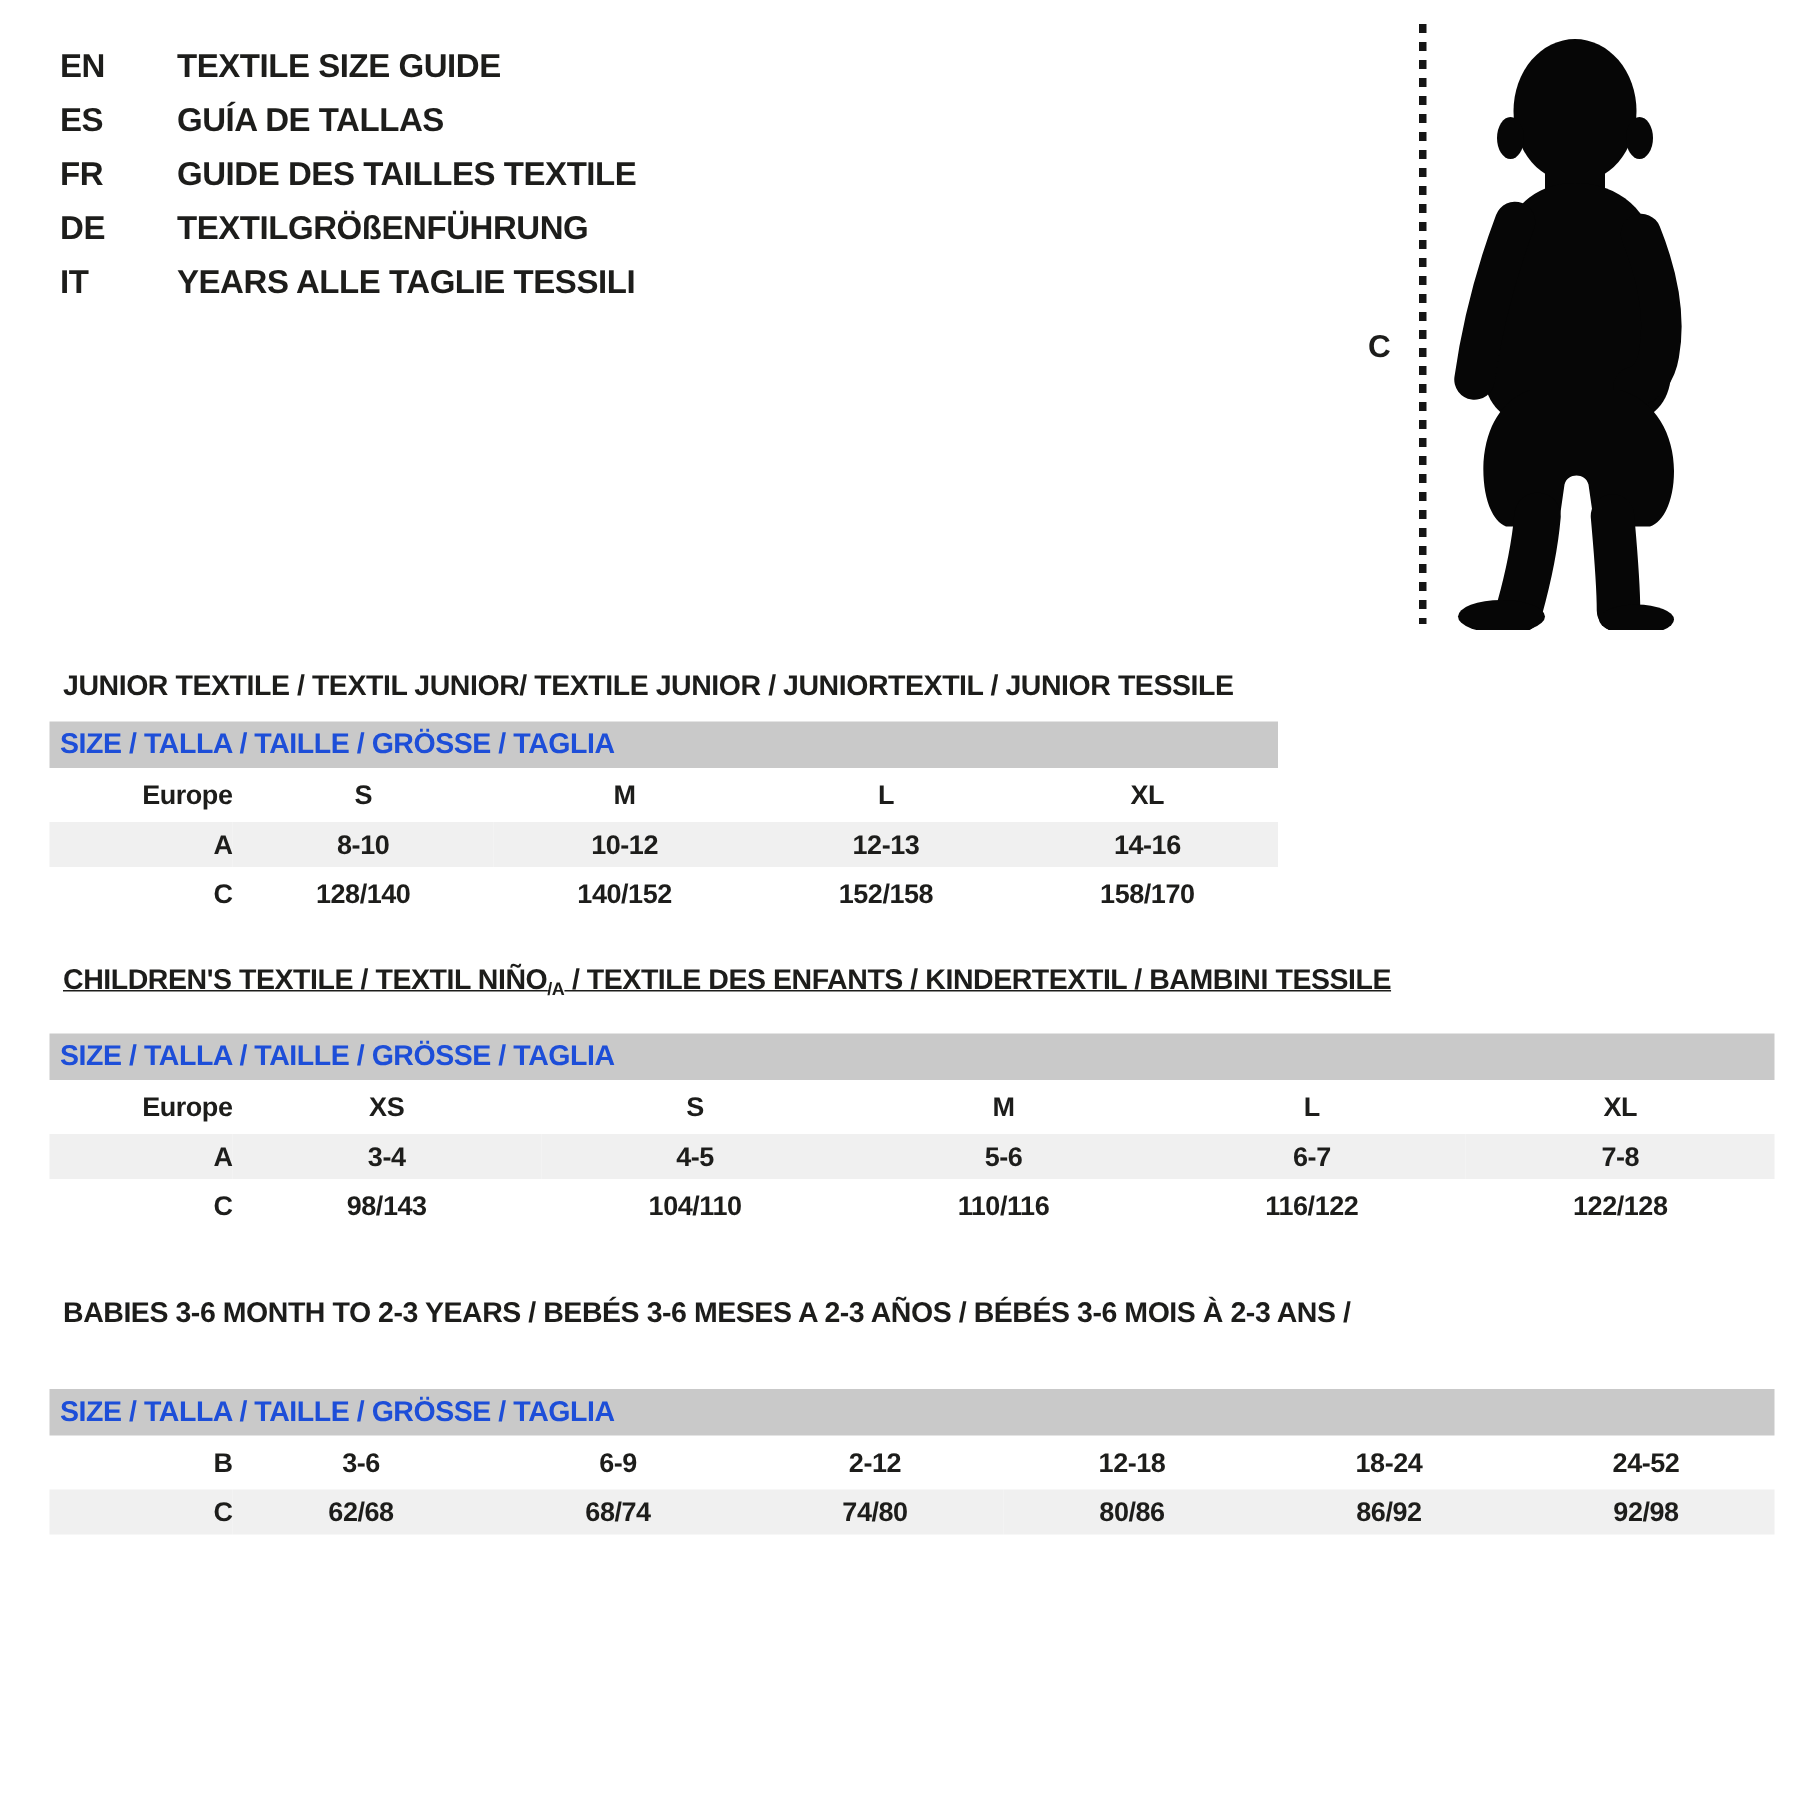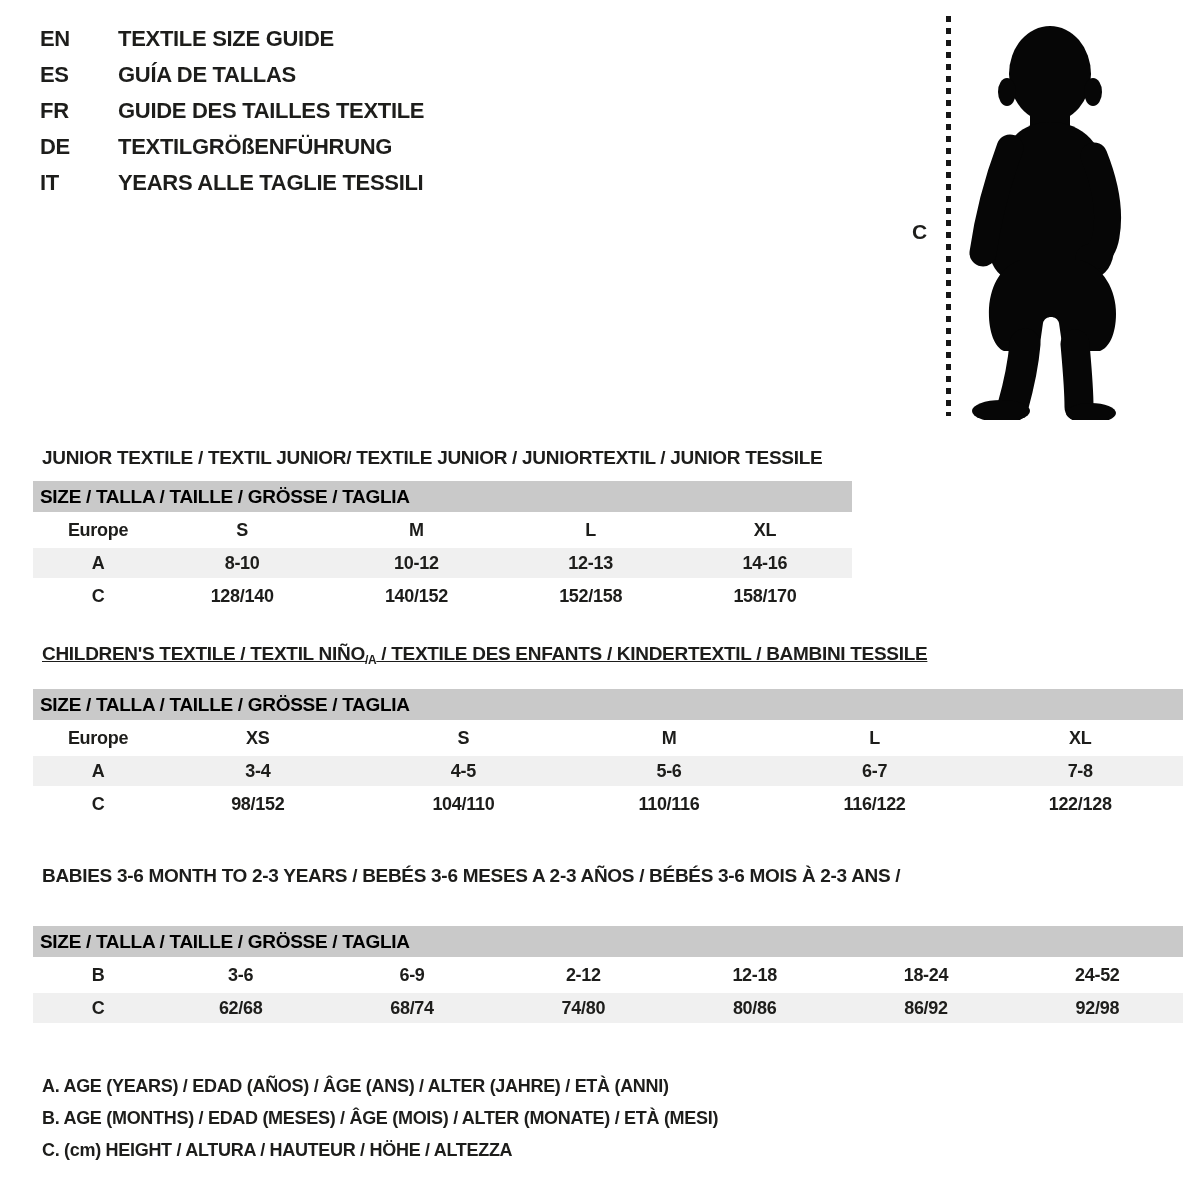--- a/index.html
+++ b/index.html
@@ -9,21 +9,21 @@
     width: 1200px;
     height: 1200px;
     background: #ffffff;
     font-family: "Liberation Sans", "DejaVu Sans", sans-serif;
     color: #1d1d1b;
     overflow: hidden;
   }
 
   
   .lang-header { position: absolute; left: 40px; top: 26px; }
-  .lang-row { display: flex; height: 36px; }
+  .lang-row { display: flex; height: 36px; align-items: center; }
   .lang-code { width: 78px; font-size: 22px; font-weight: bold; letter-spacing: -0.3px; }
   .lang-label { font-size: 22px; font-weight: bold; letter-spacing: -0.3px; white-space: nowrap; }
 
   
   .measure-line {
     position: absolute; left: 946px; top: 16px; width: 5px; height: 400px;
     background: repeating-linear-gradient(to bottom, #151515 0 6px, transparent 6px 12px);
   }
   .measure-label {
     position: absolute; left: 912px; top: 220px;
@@ -46,29 +46,29 @@
   table.size-table {
     position: absolute; left: 33px;
     border-collapse: separate; border-spacing: 0 3px;
     table-layout: fixed;
   }
   table.tbl-junior   { top: 478px; width: 819px; }
   table.tbl-children { top: 686px; width: 1150px; }
   table.tbl-babies   { top: 923px; width: 1150px; }
 
   .size-table th.bar {
-    background: #c9c9c9; color: #000000;
+    background: #c9c9c9; color: #1d4ed8;
     height: 31px; font-size: 19px; font-weight: bold; letter-spacing: -0.3px;
     text-align: left; padding-left: 7px;
   }
   .size-table td {
     height: 30px; font-size: 18px; font-weight: bold; letter-spacing: -0.3px;
     text-align: center; vertical-align: middle;
   }
-  .size-table td.row-label { text-align: center; padding-left: 8px; }
+  .size-table td.row-label { text-align: right; padding-left: 8px; }
   .size-table tr.shaded td { background: #f0f0f0; }
   col.label-col { width: 122px; }
 
   
   .legend { position: absolute; left: 42px; top: 1070px; }
   .legend-line {
     font-size: 18px; font-weight: bold; letter-spacing: -0.3px;
     line-height: 32px; white-space: nowrap;
   }
 </style>
@@ -181,21 +181,21 @@
     <tr class="shaded">
       <td class="row-label">A</td>
       <td>3-4</td>
       <td>4-5</td>
       <td>5-6</td>
       <td>6-7</td>
       <td>7-8</td>
     </tr>
     <tr>
       <td class="row-label">C</td>
-      <td>98/152</td>
+      <td>98/143</td>
       <td>104/110</td>
       <td>110/116</td>
       <td>116/122</td>
       <td>122/128</td>
     </tr>
   </tbody>
     </table>
 
   <div class="section-title title-babies">
     <div>BABIES 3-6 MONTH TO 2-3 YEARS / BEBÉS 3-6 MESES A 2-3 AÑOS / BÉBÉS 3-6 MOIS À 2-3 ANS /</div>
@@ -228,19 +228,14 @@
       <td>62/68</td>
       <td>68/74</td>
       <td>74/80</td>
       <td>80/86</td>
       <td>86/92</td>
       <td>92/98</td>
     </tr>
   </tbody>
     </table>
 
-  <div class="legend">
-    <div class="legend-line">A. AGE (YEARS) / EDAD (AÑOS) / ÂGE (ANS) / ALTER (JAHRE) / ETÀ (ANNI)</div>
-    <div class="legend-line">B. AGE (MONTHS) / EDAD (MESES) / ÂGE (MOIS) / ALTER (MONATE) / ETÀ (MESI)</div>
-    <div class="legend-line">C. (cm) HEIGHT / ALTURA / HAUTEUR / HÖHE / ALTEZZA</div>
-  </div>
 
 </div>
 
 </body></html>

